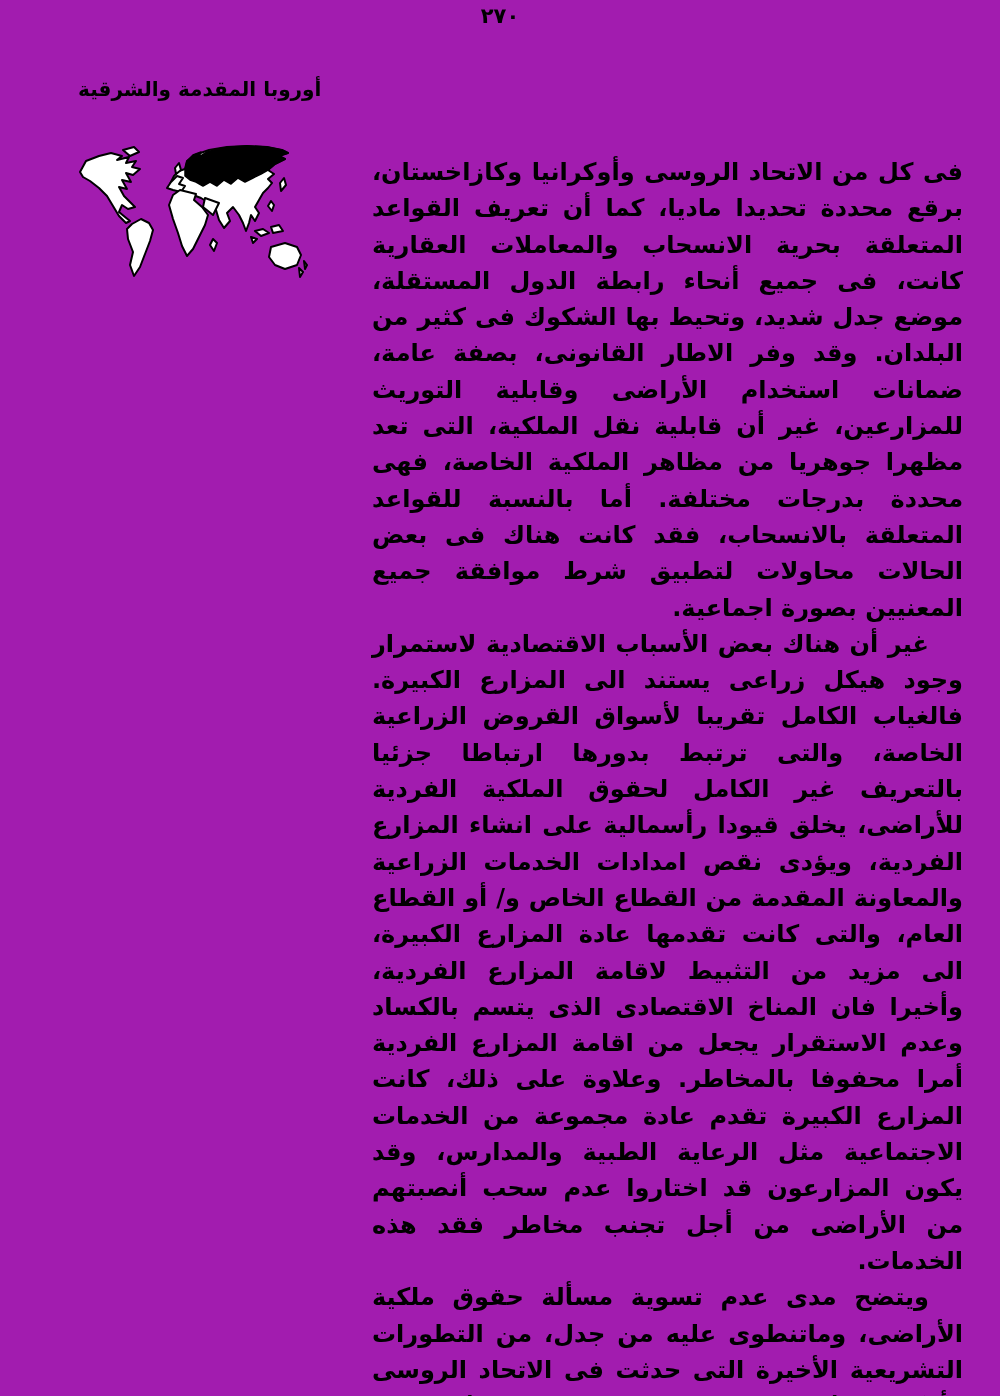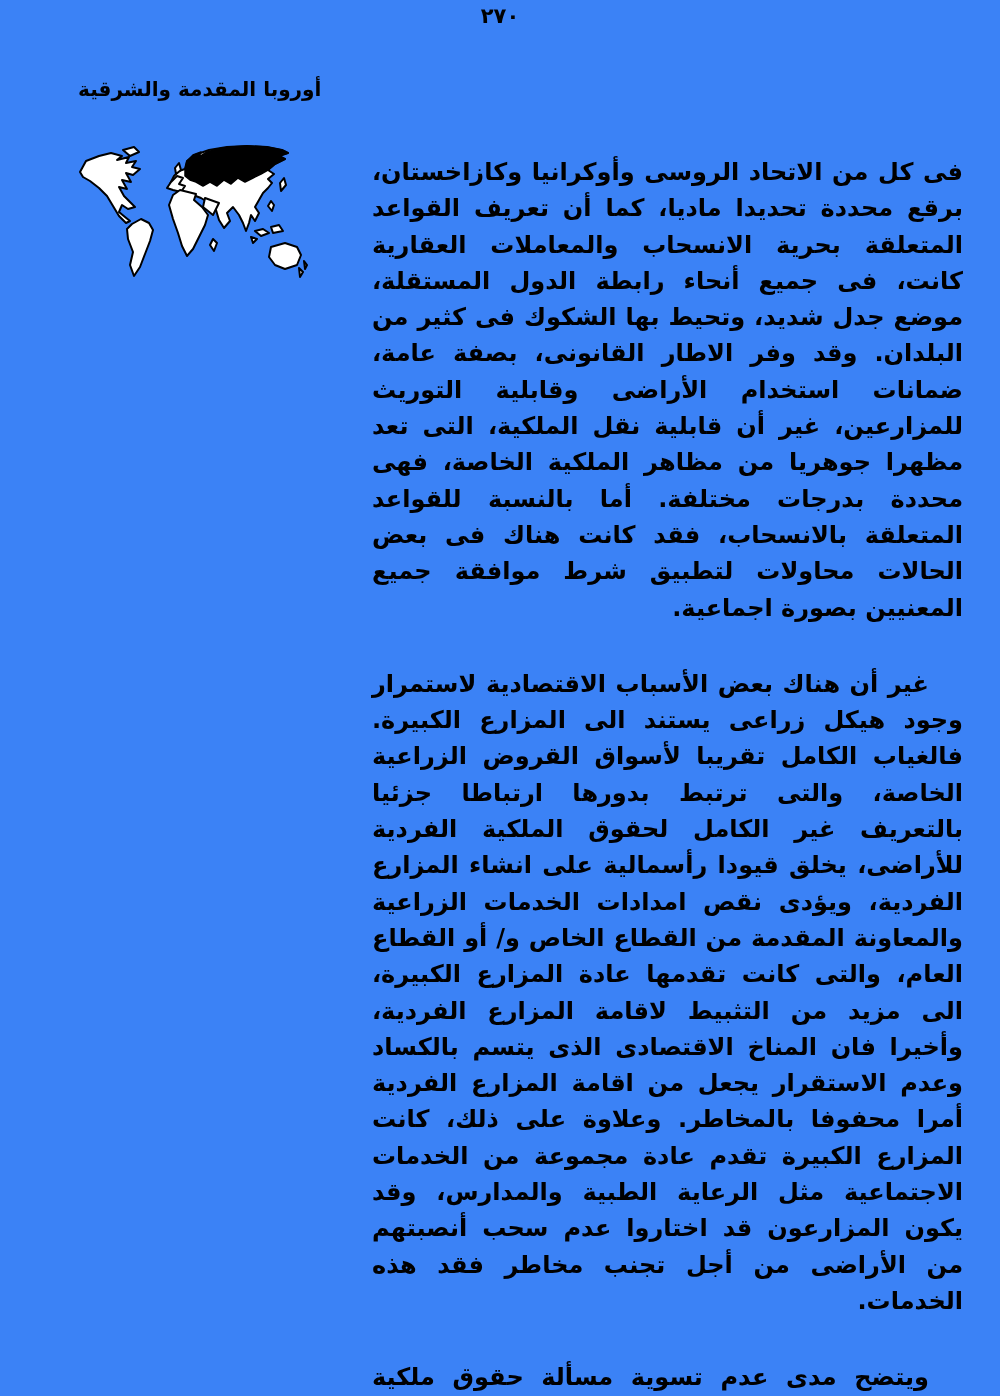--- a/index.html
+++ b/index.html
@@ -4,21 +4,21 @@
 <style>
   html, body {
     margin: 0;
     padding: 0;
     background: #ffffff;
   }
   .page {
     position: relative;
     width: 1000px;
     height: 1396px;
-    background: #3b82f6;
+    background: #a21caf;
     overflow: hidden;
     font-family: "DejaVu Sans", sans-serif;
     color: #000000;
   }
   .page-number {
     position: absolute;
     top: 4px;
     left: 0;
     width: 100%;
     text-align: center;
@@ -56,21 +56,20 @@
     font-weight: bold;
     line-height: 36.3px;
     letter-spacing: 0;
   }
   .text-column p {
     margin: 0;
     padding: 0;
   }
   .text-column p.indent {
     text-indent: 34px;
-    margin-top: 40px;
   }
 </style>
 </head>
 <body>
 
 <div class="page">
 
   <div class="page-number">٢٧٠</div>
 
   <div class="section-heading">أوروبا المقدمة والشرقية</div>

